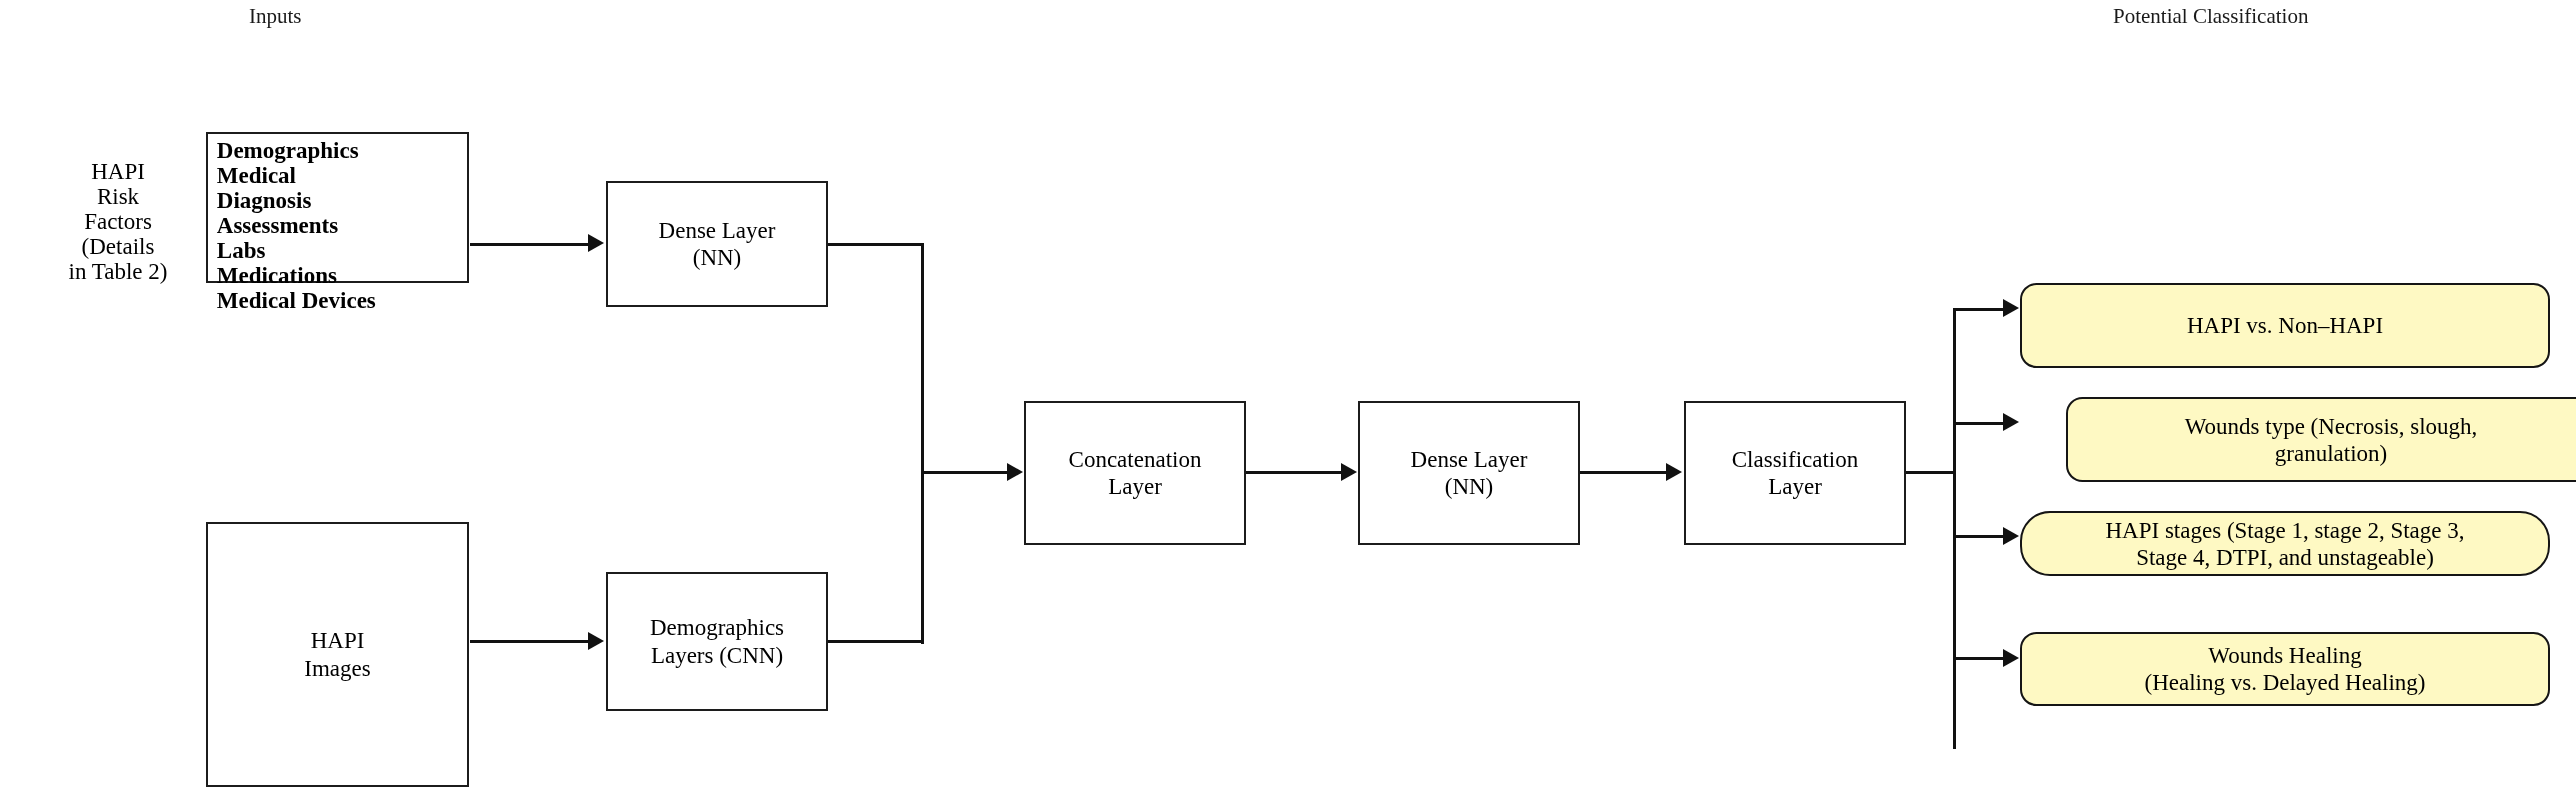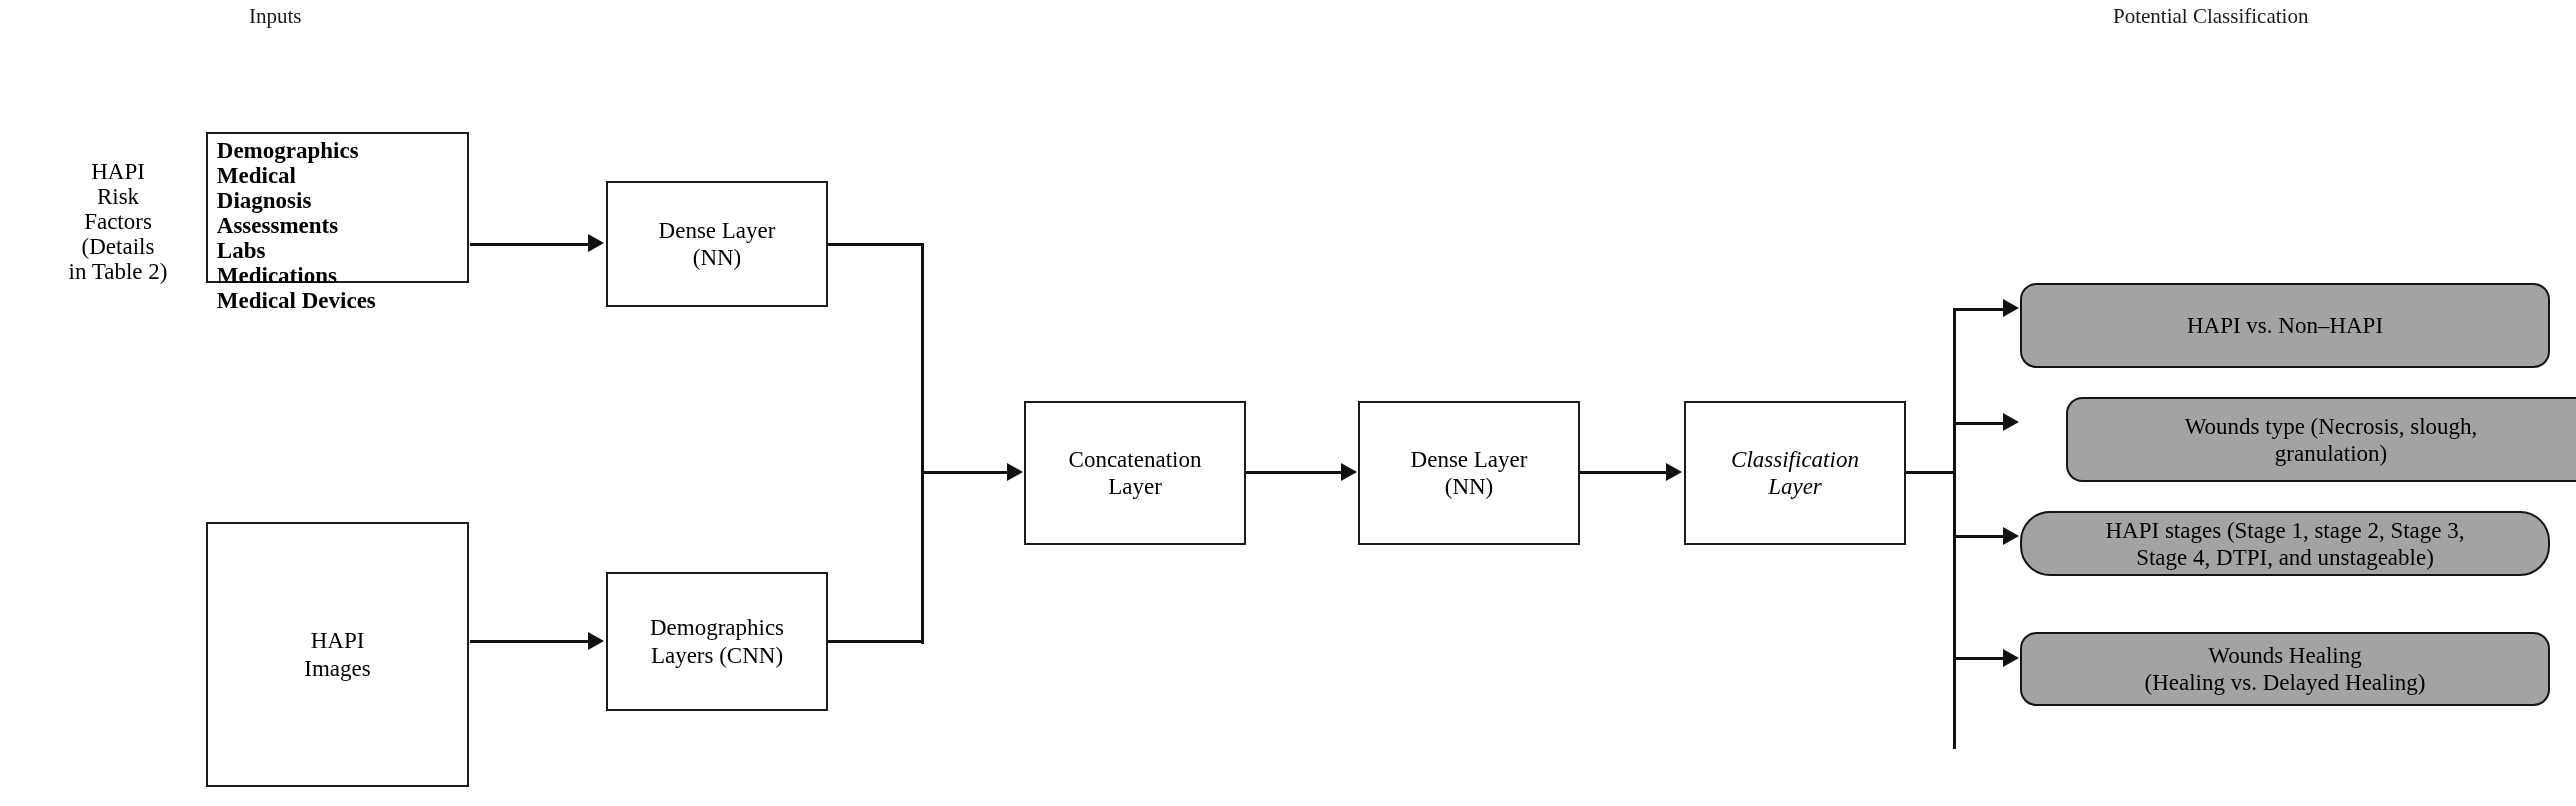--- a/index.html
+++ b/index.html
@@ -30,25 +30,25 @@
   #box-inputs{
     left:206px;top:132px;width:263px;height:151px;
     padding:3.8px 0 0 8.8px;font-size:23px;line-height:25px;
   }
   #box-inputs .lines{display:block;}
   #box-dense1{left:606px;top:181px;width:222px;height:126px;}
   #box-hapi-images{left:206px;top:522px;width:263px;height:265px;}
   #box-cnn{left:606px;top:572px;width:222px;height:139px;}
   #box-concat{left:1024px;top:401px;width:222px;height:144px;}
   #box-dense2{left:1358px;top:401px;width:222px;height:144px;}
-  #box-classification{left:1684px;top:401px;width:222px;height:144px;font-style:italic;}
+  #box-classification{left:1684px;top:401px;width:222px;height:144px;}
 
   
   .rbox{
-    position:absolute;box-sizing:border-box;background:#a3a3a3;
+    position:absolute;box-sizing:border-box;background:#fef9c3;
     border:2.5px solid #151515;border-radius:16.4px;
     display:flex;align-items:center;justify-content:center;
     text-align:center;font-size:23px;line-height:27px;padding:0 11.3px;
   }
   #cls-0{left:2020px;top:283px;width:530px;height:85px;}
   #cls-1{left:2020px;top:397px;width:530px;height:85px;margin-left:46px;}
   #cls-2{left:2020px;top:511px;width:530px;height:65px;padding:0 4px;border-radius:30px;}
   #cls-3{left:2020px;top:632px;width:530px;height:74px;}
 
   

